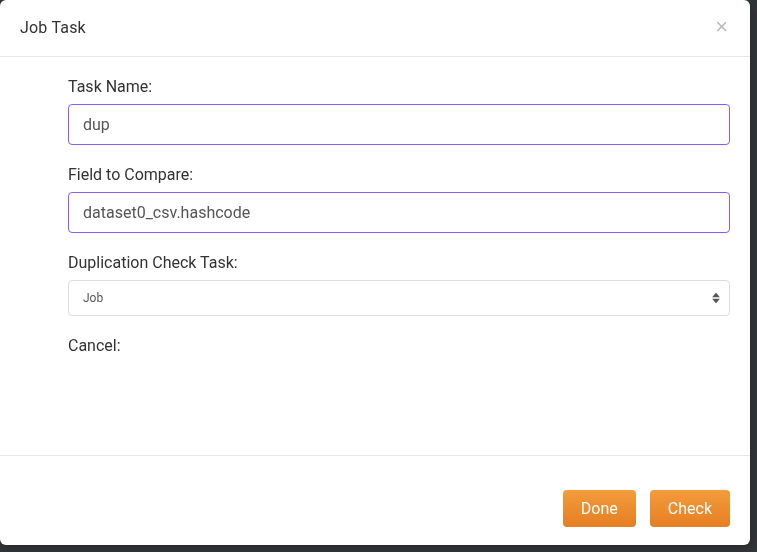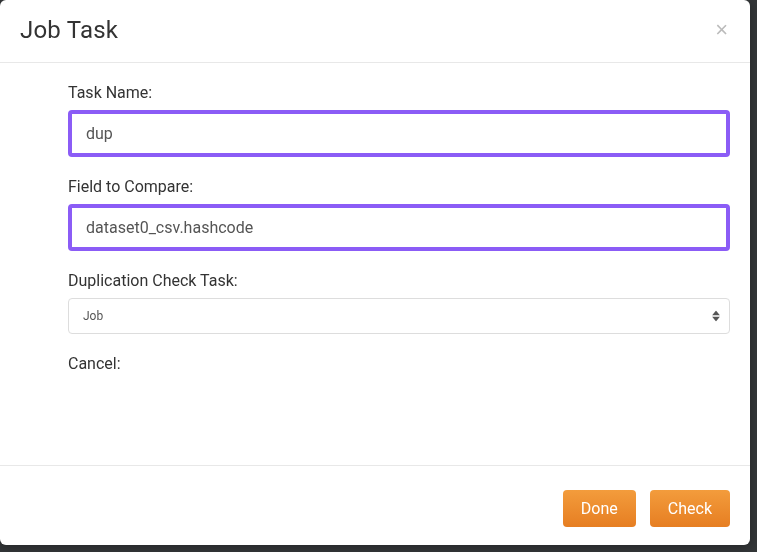--- a/index.html
+++ b/index.html
@@ -24,21 +24,21 @@
       box-shadow: 0 2px 10px rgba(0,0,0,0.3);
     }
     .modal-header {
       padding: 16px 20px 18px 20px;
       border-bottom: 1px solid #e8e8e8;
       display: flex;
       justify-content: space-between;
       align-items: center;
     }
     .modal-title {
-      font-size: 24px;
+      font-size: 16px;
       font-weight: 400;
       color: #333;
       letter-spacing: 0.2px;
     }
     .close-btn {
       background: none;
       border: none;
       font-size: 22px;
       color: #bbb;
       cursor: pointer;
@@ -58,21 +58,21 @@
       display: block;
       font-size: 16px;
       color: #333;
       margin-bottom: 8px;
       font-weight: 400;
     }
     .form-input {
       width: 100%;
       padding: 10px 14px;
       font-size: 16px;
-      border: 4px solid #8b5cf6;
+      border: 1px solid #8b5cf6;
       border-radius: 4px;
       color: #555;
       background: #fff;
       outline: none;
       font-family: inherit;
     }
     .form-select {
       width: 100%;
       padding: 10px 34px 10px 14px;
       font-size: 12px;
@@ -97,21 +97,21 @@
       transform: translateY(-50%);
       pointer-events: none;
       display: flex;
       flex-direction: column;
       gap: 1px;
     }
     .select-arrows svg {
       display: block;
     }
     .modal-footer {
-      padding: 24px 20px 18px 20px;
+      padding: 34px 20px 18px 20px;
       border-top: 1px solid #e8e8e8;
       display: flex;
       justify-content: flex-end;
       gap: 14px;
     }
     .btn {
       padding: 9px 18px;
       font-size: 16px;
       border: none;
       border-radius: 4px;

